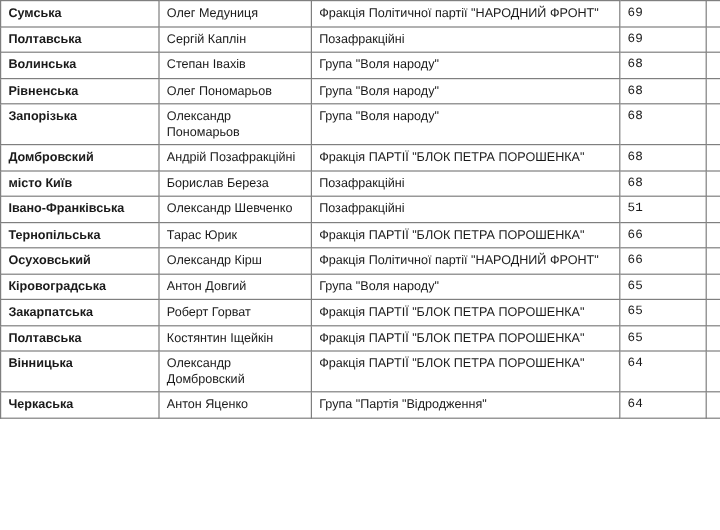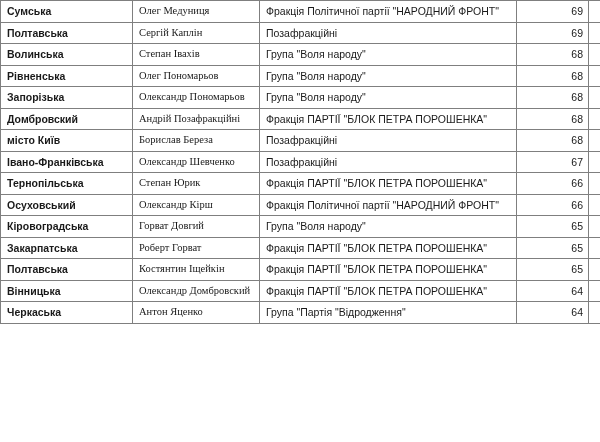--- a/index.html
+++ b/index.html
@@ -29,30 +29,30 @@
     word-wrap: break-word;
   }
   td.col-region {
     width: 120px;
     color: #111111;
     font-weight: bold;
   }
   td.col-name {
     width: 115px;
     color: #0c4d8f;
-    font-family: Liberation Serif, serif;
   }
   td.col-faction {
     width: 245px;
     color: #0c4d8f;
   }
   td.col-num1 {
     width: 60px;
-    text-align: right;
+    text-align: left;
     color: #111111;
+    font-family: Liberation Mono, monospace;
   }
   td.col-num2 {
     width: 58px;
     text-align: center;
     color: #111111;
   }
   .row-top-clip td {
     border-top: none;
   }
   .row-bottom-clip td {
@@ -111,40 +111,40 @@
       <td class="col-region">місто Київ</td>
       <td class="col-name">Борислав Береза</td>
       <td class="col-faction">Позафракційні</td>
       <td class="col-num1">68</td>
       <td class="col-num2">24</td>
     </tr>
     <tr>
       <td class="col-region">Івано-Франківська</td>
       <td class="col-name">Олександр Шевченко</td>
       <td class="col-faction">Позафракційні</td>
-      <td class="col-num1">67</td>
+      <td class="col-num1">51</td>
       <td class="col-num2">25</td>
     </tr>
     <tr>
       <td class="col-region">Тернопільська</td>
-      <td class="col-name">Степан Юрик</td>
+      <td class="col-name">Тарас Юрик</td>
       <td class="col-faction">Фракція ПАРТІЇ "БЛОК ПЕТРА ПОРОШЕНКА"</td>
       <td class="col-num1">66</td>
       <td class="col-num2">26</td>
     </tr>
     <tr>
       <td class="col-region">Осуховський</td>
       <td class="col-name">Олександр Кірш</td>
       <td class="col-faction">Фракція Політичної партії "НАРОДНИЙ ФРОНТ"</td>
       <td class="col-num1">66</td>
       <td class="col-num2">26</td>
     </tr>
     <tr>
       <td class="col-region">Кіровоградська</td>
-      <td class="col-name">Горват Довгий</td>
+      <td class="col-name">Антон Довгий</td>
       <td class="col-faction">Група "Воля народу"</td>
       <td class="col-num1">65</td>
       <td class="col-num2">27</td>
     </tr>
     <tr>
       <td class="col-region">Закарпатська</td>
       <td class="col-name">Роберт Горват</td>
       <td class="col-faction">Фракція ПАРТІЇ "БЛОК ПЕТРА ПОРОШЕНКА"</td>
       <td class="col-num1">65</td>
       <td class="col-num2">27</td>

